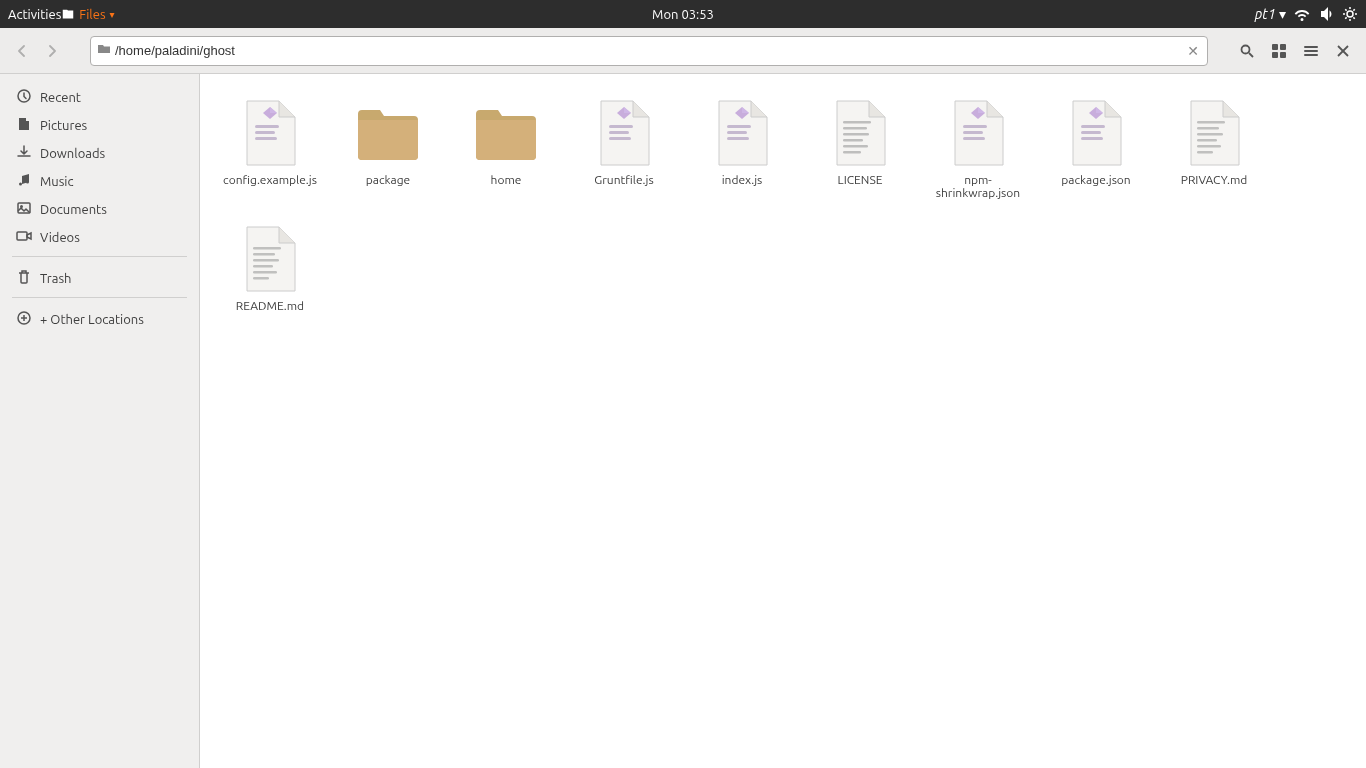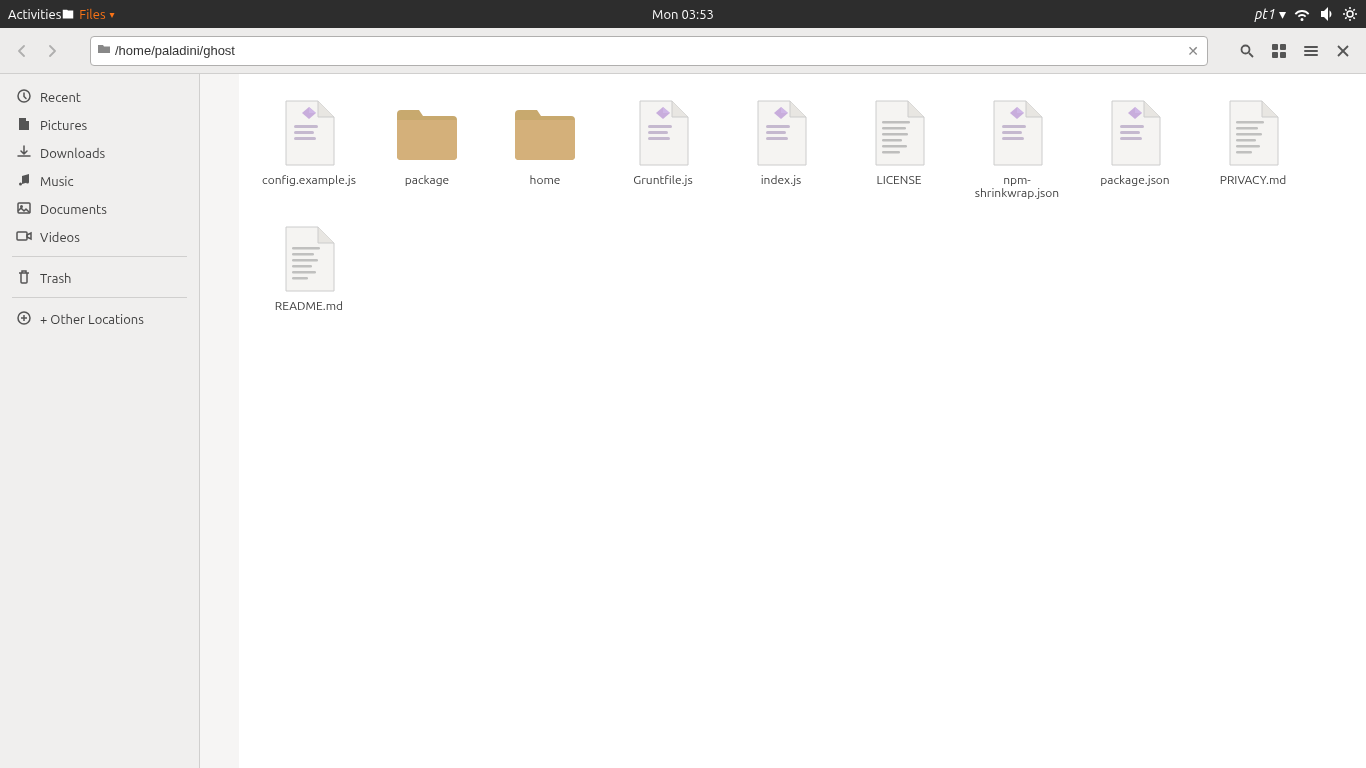--- a/index.html
+++ b/index.html
@@ -104,21 +104,20 @@
     
     .file-area {
       flex: 1;
       background: #fff;
       padding: 15px;
       overflow-y: auto;
       display: flex;
       flex-wrap: wrap;
       align-content: flex-start;
       gap: 8px;
-      margin-left: 39px;
     }
     .file-item {
       display: flex;
       flex-direction: column;
       align-items: center;
       width: 110px;
       padding: 8px;
       border-radius: 4px;
       cursor: pointer;
       gap: 4px;

